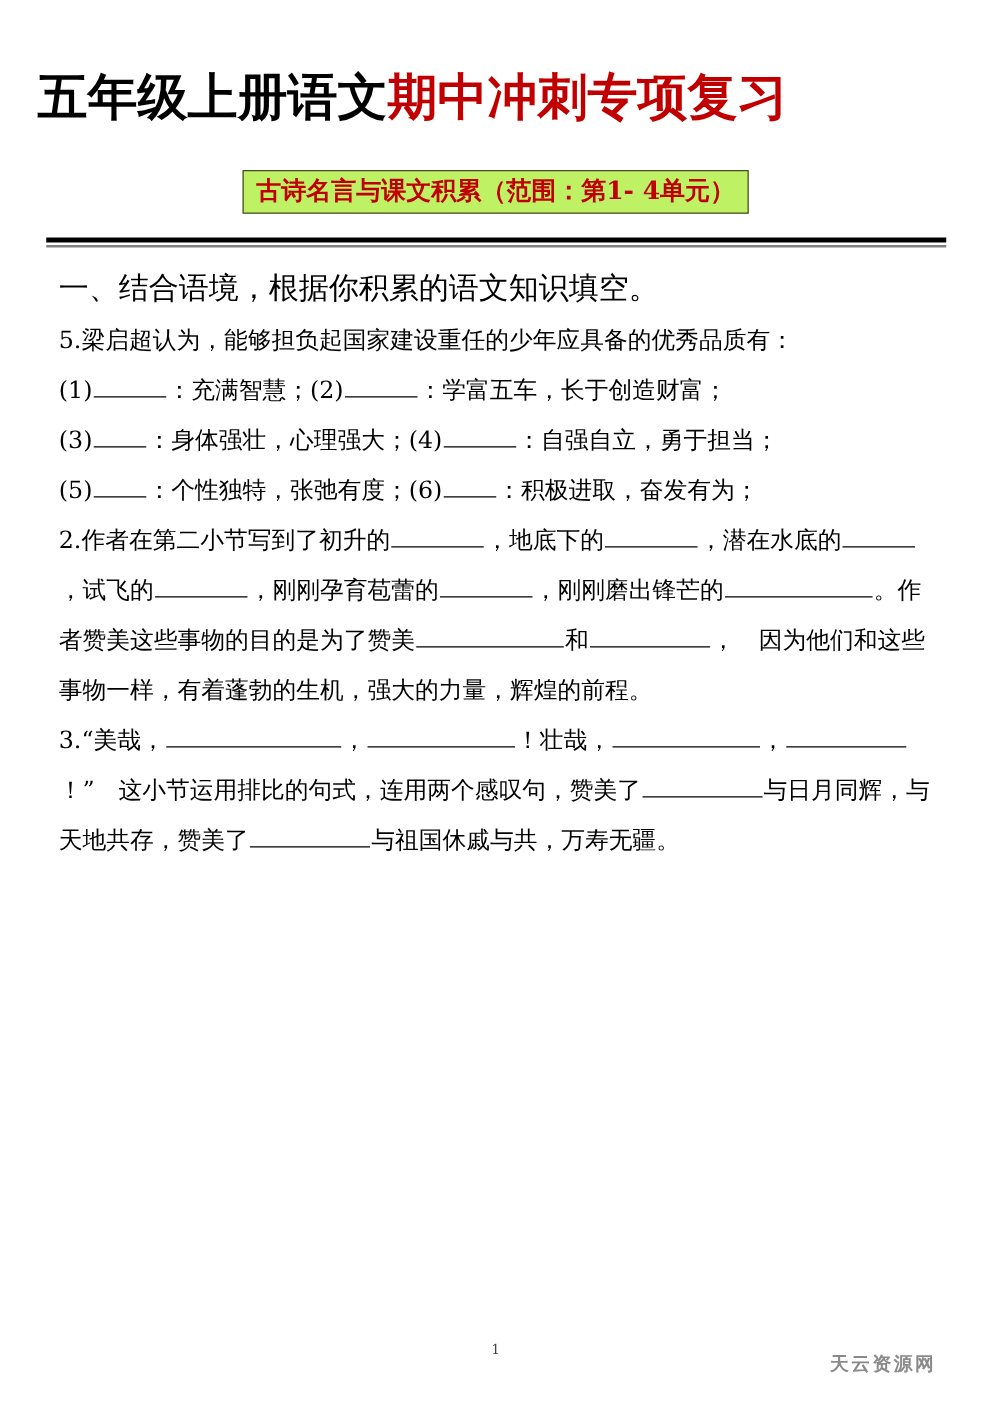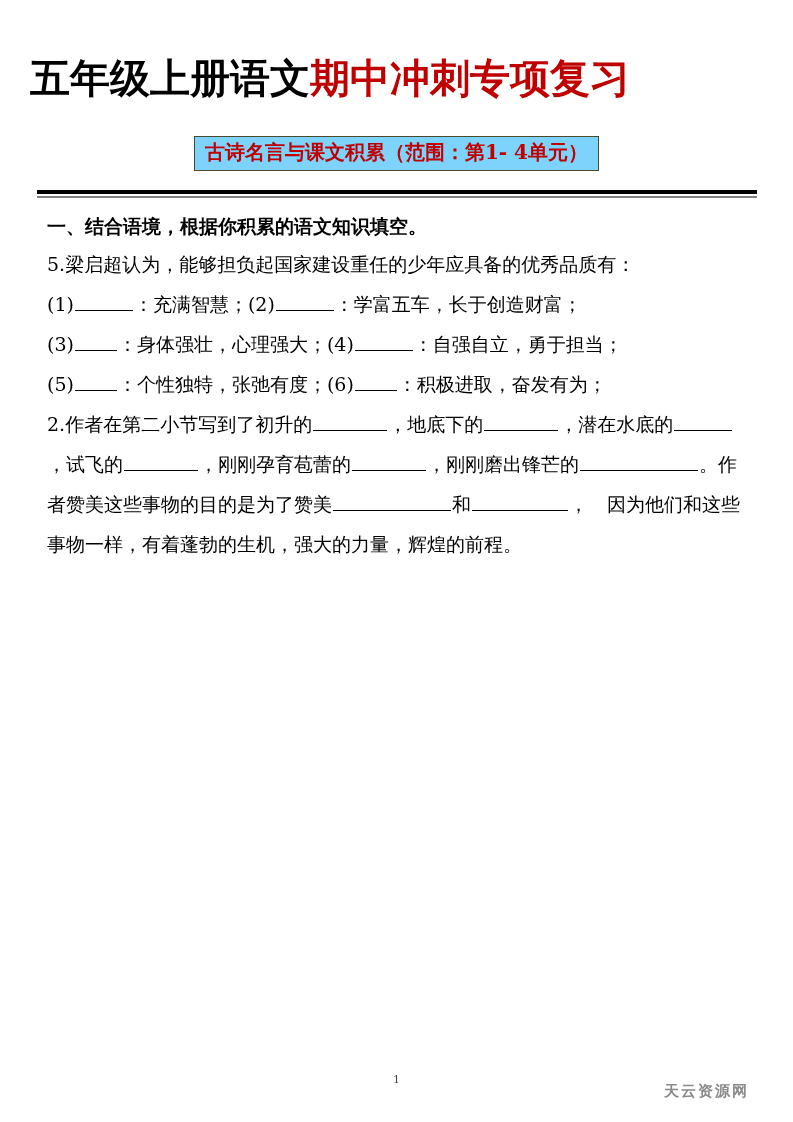--- a/index.html
+++ b/index.html
@@ -43,21 +43,21 @@
   
   .subtitle-wrap {
     position: absolute;
     top: 136px;
     left: 0;
     width: 793px;
     text-align: center;
   }
   .subtitle-box {
     display: inline-block;
-    background: #7dd3fc;
+    background: #bef264;
     border: 1px solid #4a4a2a;
     padding: 3px 10px 5px 10px;
     box-sizing: border-box;
   }
   .subtitle-text {
     font-family: "DejaVu Serif", "Liberation Serif", serif;
     font-weight: bold;
     font-size: 20px;
     color: #C00000;
     line-height: 1.25;
@@ -84,22 +84,22 @@
 
   
   .content {
     position: absolute;
     left: 47px;
     top: 212px;
     width: 700px;
   }
   .section-heading {
     font-family: "DejaVu Sans", "Liberation Sans", sans-serif;
-    font-weight: bold;
-    font-size: 19px;
+    font-weight: normal;
+    font-size: 24px;
     line-height: 1.55;
     margin: 0 0 3px 0;
     white-space: nowrap;
   }
   .para {
     font-family: "DejaVu Serif", "Liberation Serif", serif;
     font-size: 19px;
     line-height: 40px;
     margin: 0;
     text-align: left;
@@ -170,20 +170,21 @@
 
     <p class="para">(1)<span class="bl bl-s"></span>：充满智慧；(2)<span class="bl bl-s"></span>：学富五车，长于创造财富；</p>
 
     <p class="para">(3)<span class="bl bl-xs"></span>：身体强壮，心理强大；(4)<span class="bl bl-s"></span>：自强自立，勇于担当；</p>
 
     <p class="para">(5)<span class="bl bl-xs"></span>：个性独特，张弛有度；(6)<span class="bl bl-xs"></span>：积极进取，奋发有为；</p>
 
 
     <p class="para">2.作者在第二小节写到了初升的<span class="bl bl-m"></span>，地底下的<span class="bl bl-m"></span>，潜在水底的<span class="bl bl-s"></span>，试飞的<span class="bl bl-m"></span>，刚刚孕育苞蕾的<span class="bl bl-m"></span>，刚刚磨出锋芒的<span class="bl bl-xl"></span>。作者赞美这些事物的目的是为了赞美<span class="bl bl-xl"></span>和<span class="bl bl-l"></span>，　因为他们和这些事物一样，有着蓬勃的生机，强大的力量，辉煌的前程。</p>
 
+    <p class="para">3.“美哉，<span class="bl bl-xxl"></span>，<span class="bl bl-xl"></span>！壮哉，<span class="bl bl-xl"></span>，<span class="bl bl-l"></span>！”　这小节运用排比的句式，连用两个感叹句，赞美了<span class="bl bl-l"></span>与日月同辉，与天地共存，赞美了<span class="bl bl-l"></span>与祖国休戚与共，万寿无疆。</p>
 
 
   </div>
 
   <div class="page-number">1</div>
   <div class="watermark">天云资源网</div>
 
 </div>
 
 </body></html>

